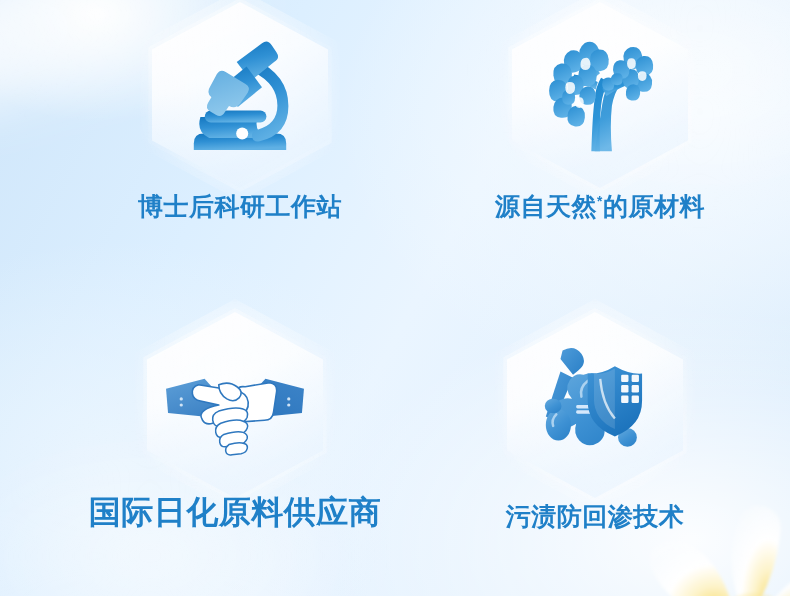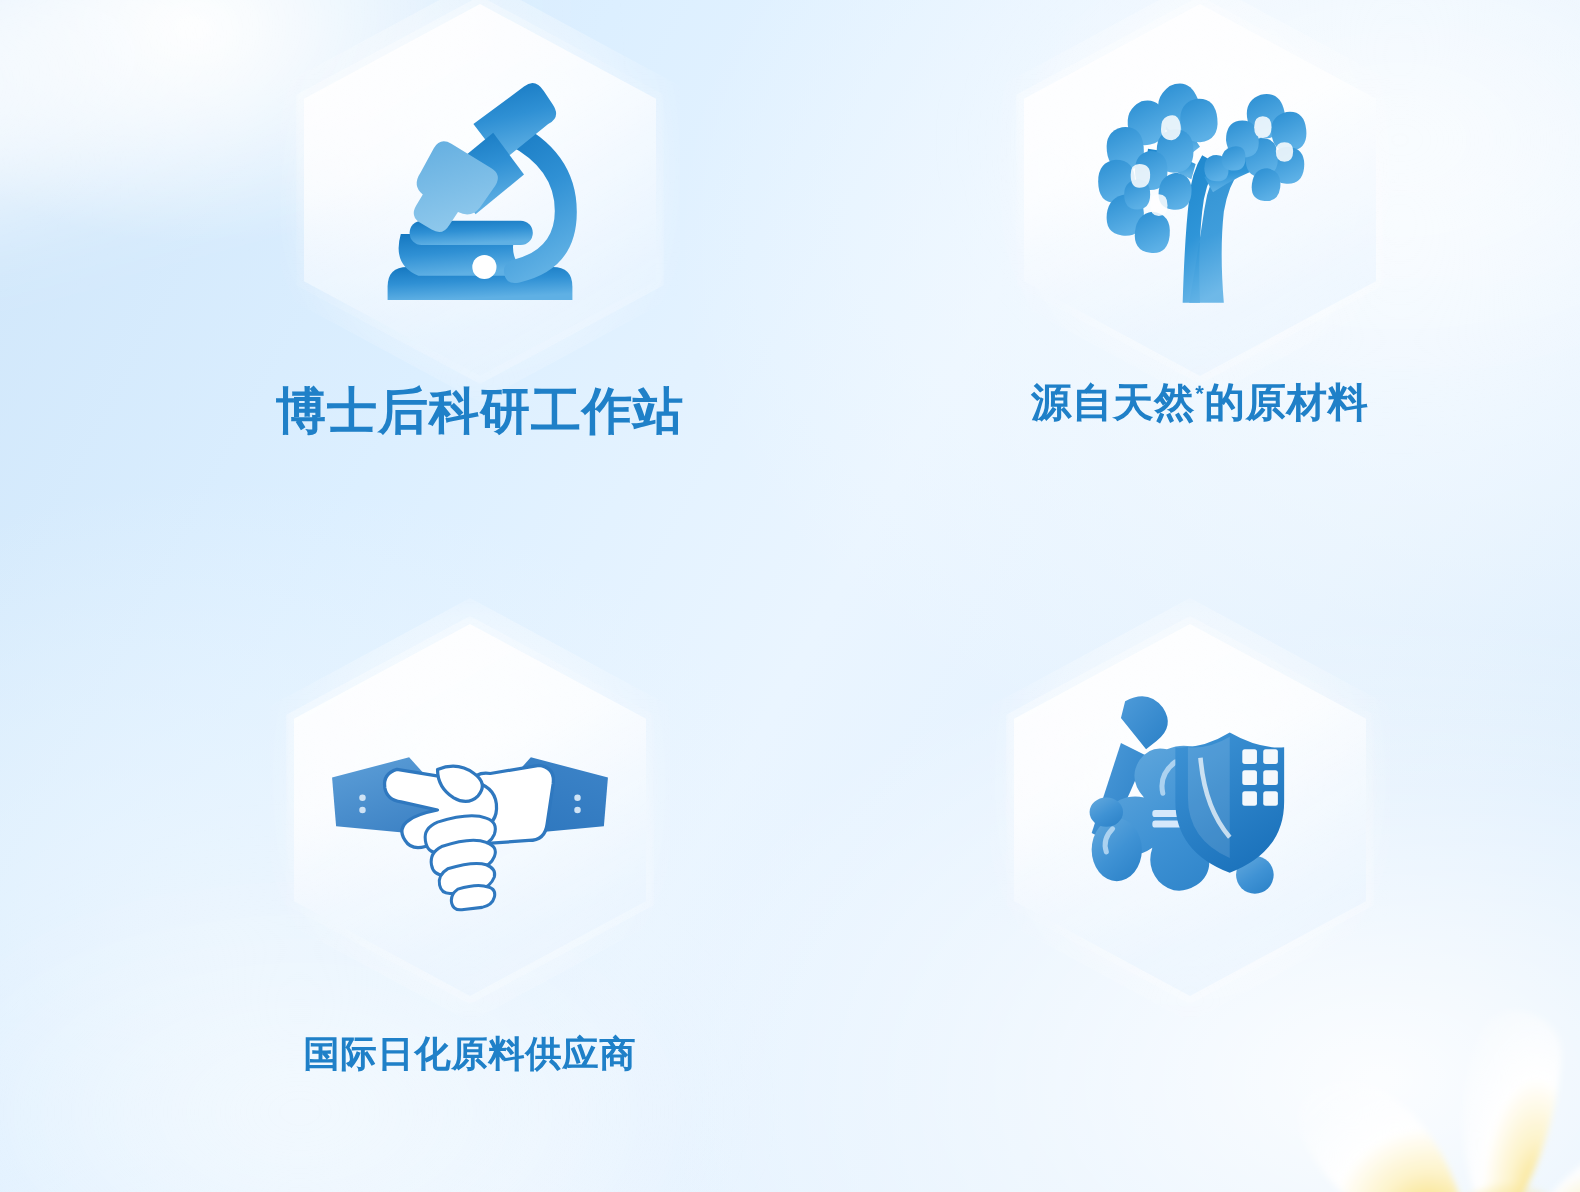--- a/index.html
+++ b/index.html
@@ -57,23 +57,23 @@
     position:absolute;left:0;width:100%;text-align:center;
     color:#1f80c8;font-weight:bold;letter-spacing:.5px;
     line-height:1.28;white-space:nowrap;
   }
   .caption .l1,.caption .l2{display:block;}
   .sup{font-size:.55em;vertical-align:super;line-height:0;}
 
   .c1{left:60px;top:2px;width:360px;}
   .c1 .caption{top:188px;font-size:25px;}
   .c2{left:455px;top:2px;width:290px;}
-  .c2 .caption{top:188px;font-size:20px;}
+  .c2 .caption{top:188px;font-size:25px;}
   .c3{left:55px;top:312px;width:360px;}
-  .c3 .caption{top:204px;font-size:18px;}
+  .c3 .caption{top:180px;font-size:32px;}
   .c4{left:450px;top:312px;width:290px;}
   .c4 .caption{top:188px;font-size:25px;}
 
   
   .flower{position:absolute;right:-26px;bottom:-34px;width:230px;height:180px;pointer-events:none;}
 </style>
 </head>
 <body>
 
 <div id="stage">
@@ -304,20 +304,23 @@
             <rect x="90" y="46" width="7" height="7" rx="1.2"></rect>
             <rect x="90" y="56" width="7" height="7" rx="1.2"></rect>
             <rect x="100" y="36" width="7" height="7" rx="1.2"></rect>
             <rect x="100" y="46" width="7" height="7" rx="1.2"></rect>
             <rect x="100" y="56" width="7" height="7" rx="1.2"></rect>
           </g>
 
           <path d="M70 40 q2 24 14 38" stroke="#ffffff" stroke-width="2.2" fill="none" opacity=".7"></path>
         </svg>
       </div>
+    </div>
+    <div class="caption">
+      <span class="l1">污渍防回渗技术</span>
     </div>
   </div>
 
   <div class="flower">
     <svg viewBox="0 0 230 180" width="230" height="180" aria-hidden="true">
       <defs>
         <radialGradient id="gPetal" cx="0.75" cy="0.85" r="0.9">
           <stop offset="0%" stop-color="#f7dc72"></stop>
           <stop offset="32%" stop-color="#fdf3c9"></stop>
           <stop offset="62%" stop-color="#ffffff"></stop>

